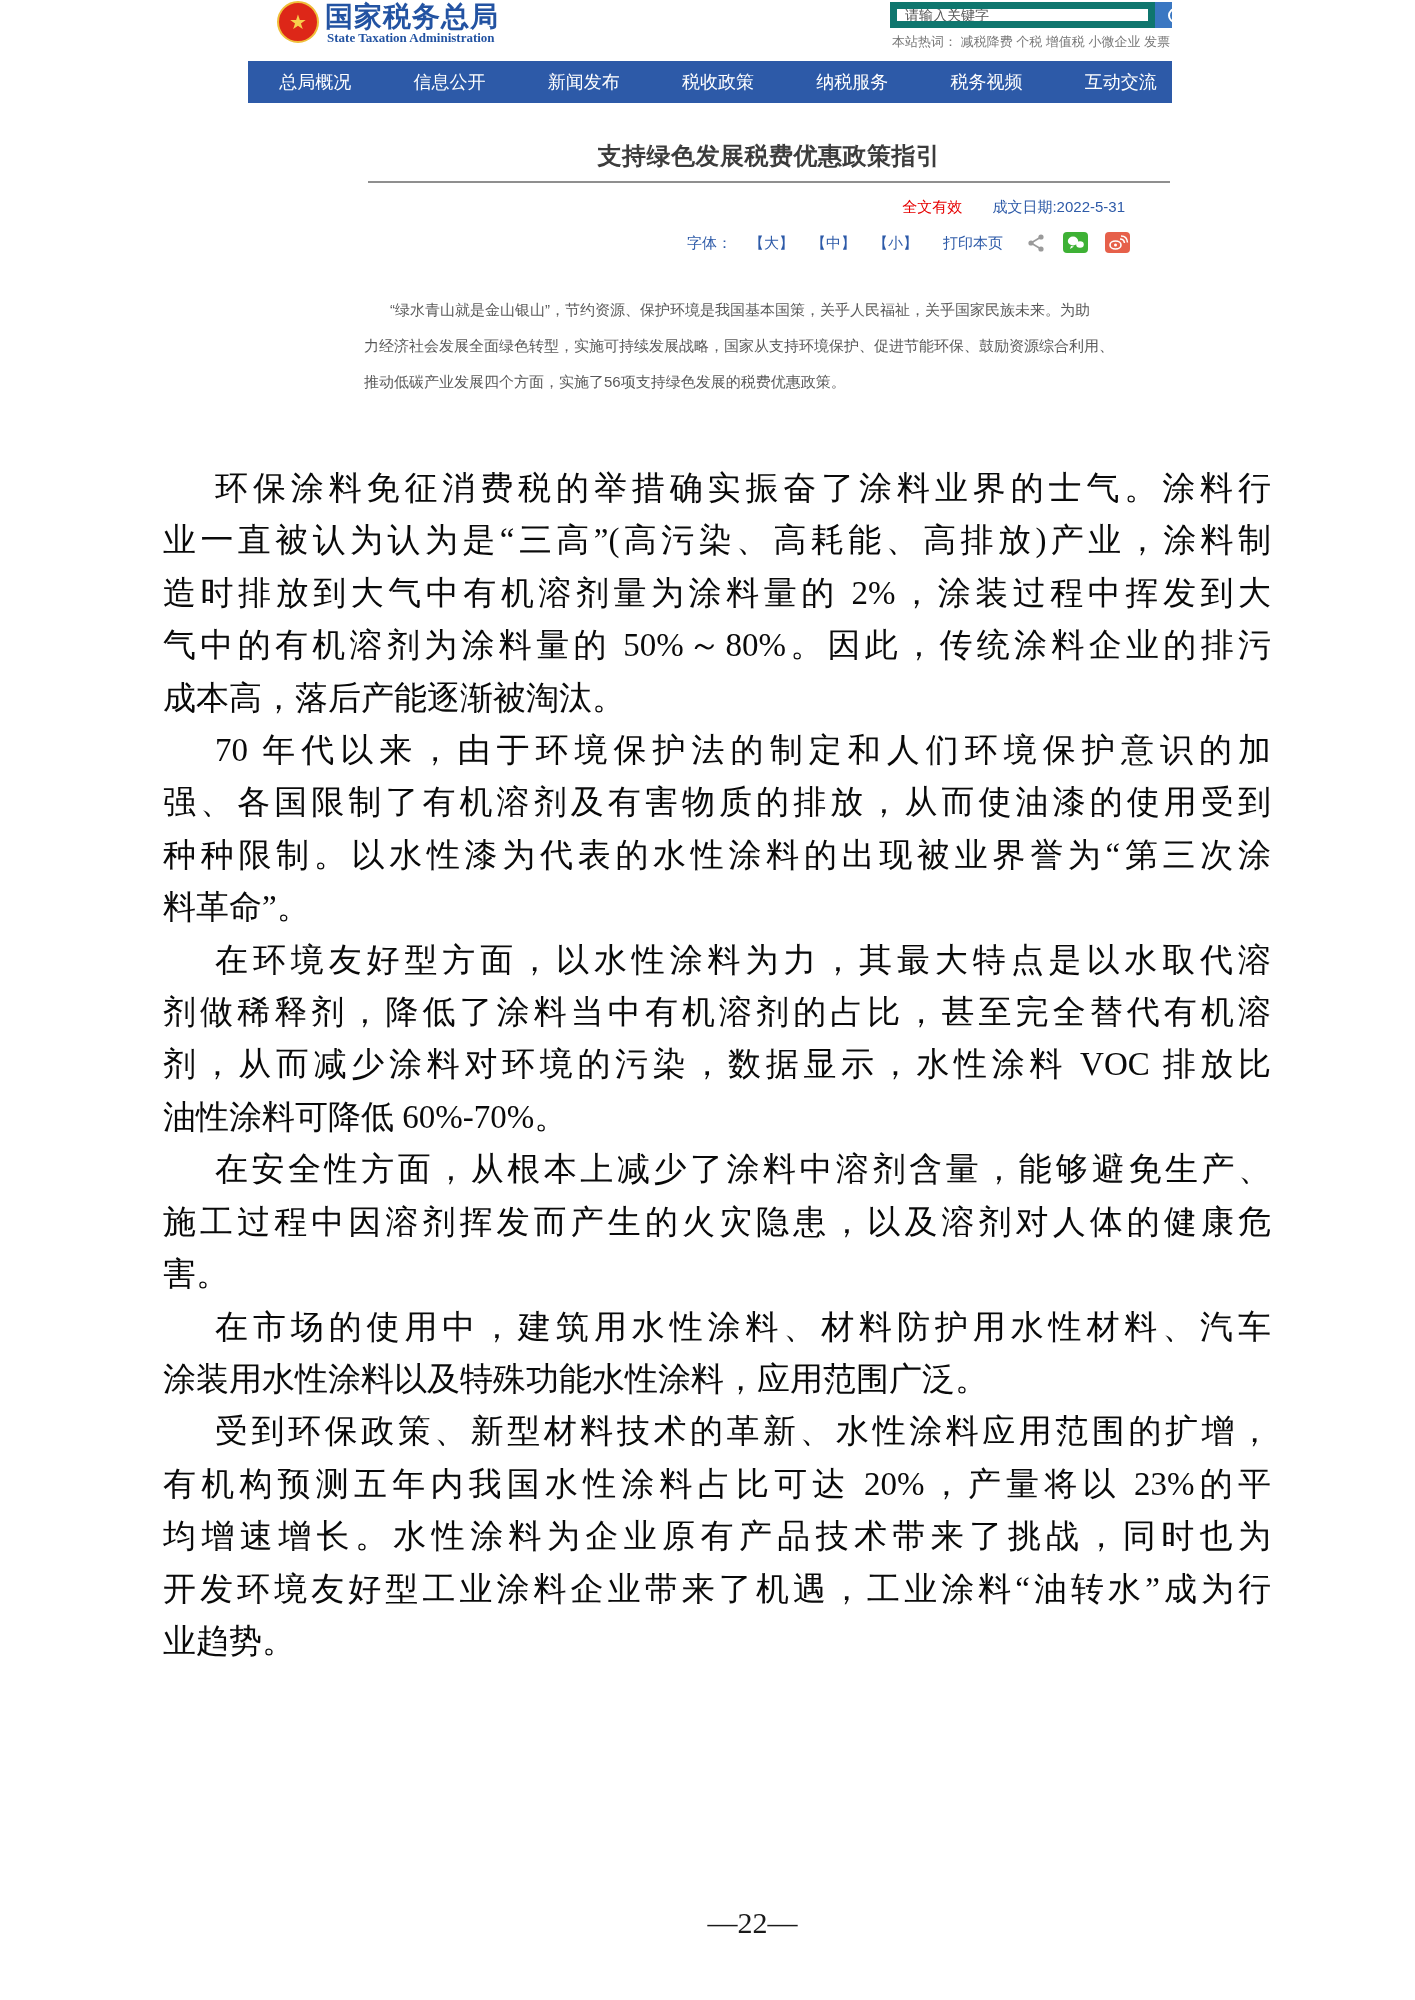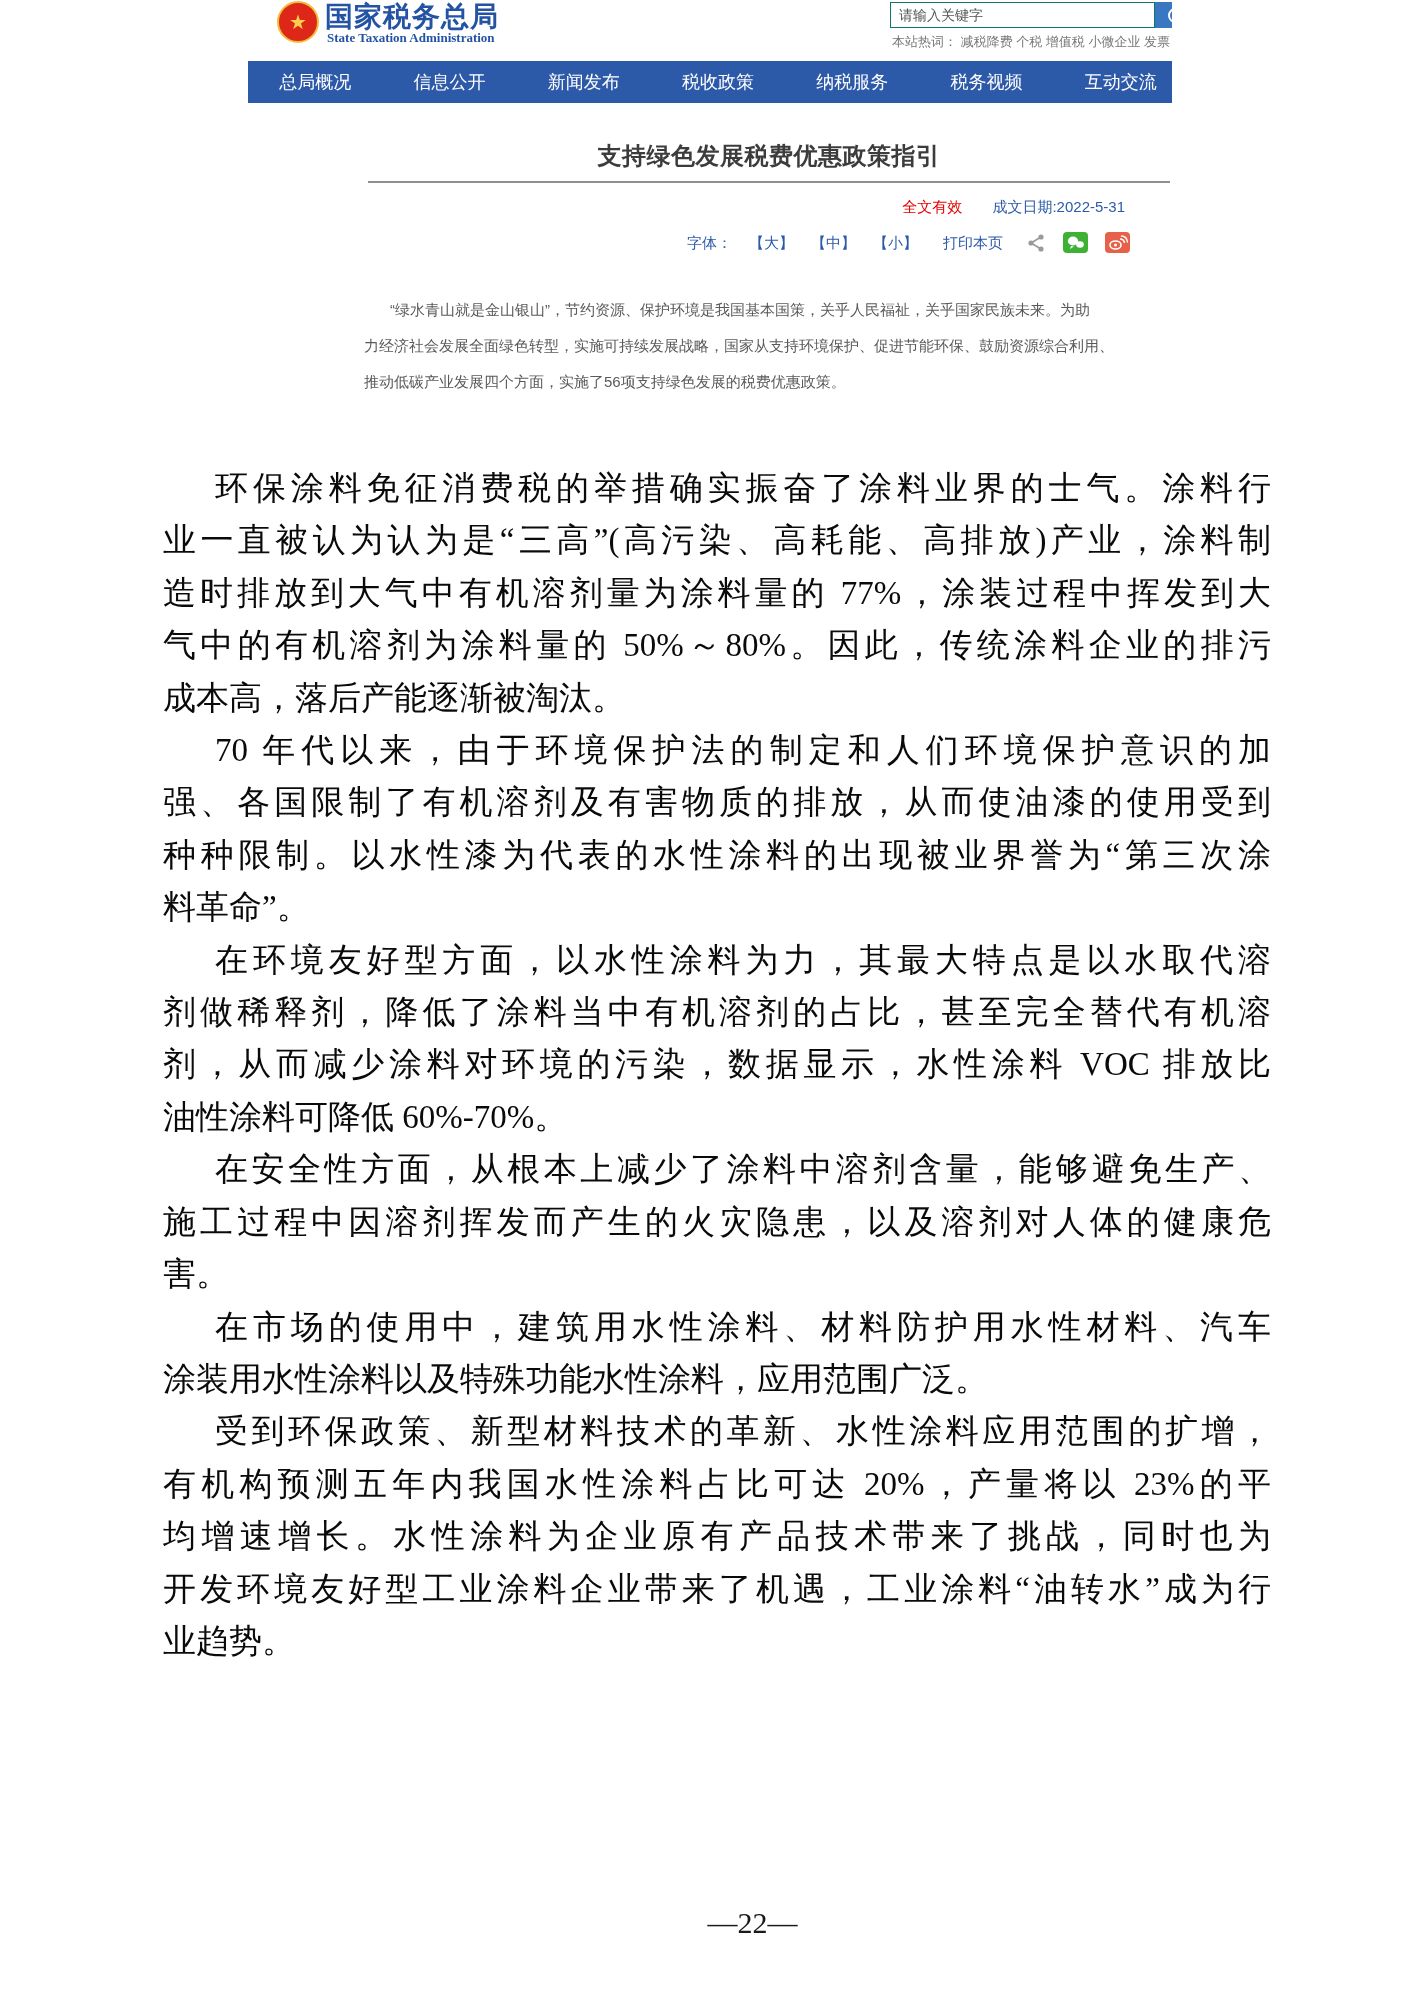--- a/index.html
+++ b/index.html
@@ -23,21 +23,21 @@
     position:absolute; left:120px; top:-2px; font-size:28px; font-weight:bold;
     color:#2353a2; letter-spacing:1px; white-space:nowrap;
   }
   .logo-en {
     position:absolute; left:122px; top:30px; font-size:13px; font-weight:bold;
     color:#2353a2; font-family:"Liberation Serif","DejaVu Serif",serif; white-space:nowrap;
   }
 
   .search-input {
     position:absolute; left:685px; top:2px; width:265px; height:26px; box-sizing:border-box;
-    border:1px solid #0f766e; font-size:14px; color:#555; padding:0 8px; outline:none;
+    border:7px solid #0f766e; font-size:14px; color:#555; padding:0 8px; outline:none;
     font-family:"Liberation Sans",sans-serif;
   }
   .search-input::placeholder { color:#555; opacity:1; }
   .search-btn {
     position:absolute; left:950px; top:2px; width:40px; height:26px;
     background:#3a77c2; border:none; display:flex; align-items:center; justify-content:center;
     cursor:pointer;
   }
   .mag { width:11px; height:11px; border:2px solid #fff; border-radius:50%; position:relative; display:inline-block; }
   .mag::after { content:""; position:absolute; width:2px; height:6px; background:#fff; left:10px; top:9px; transform:rotate(-45deg); }
@@ -171,21 +171,21 @@
 
   <div class="intro">
     <div class="first">“绿水青山就是金山银山”，节约资源、保护环境是我国基本国策，关乎人民福祉，关乎国家民族未来。为助</div>
     <div>力经济社会发展全面绿色转型，实施可持续发展战略，国家从支持环境保护、促进节能环保、鼓励资源综合利用、</div>
     <div>推动低碳产业发展四个方面，实施了56项支持绿色发展的税费优惠政策。</div>
   </div>
 
   <div class="body-text">
     <div class="bl ind">环保涂料免征消费税的举措确实振奋了涂料业界的士气。涂料行</div>
     <div class="bl">业一直被认为认为是“三高”(高污染、高耗能、高排放)产业，涂料制</div>
-    <div class="bl">造时排放到大气中有机溶剂量为涂料量的 77%，涂装过程中挥发到大</div>
+    <div class="bl">造时排放到大气中有机溶剂量为涂料量的 2%，涂装过程中挥发到大</div>
     <div class="bl">气中的有机溶剂为涂料量的 50%～80%。因此，传统涂料企业的排污</div>
     <div class="bl end">成本高，落后产能逐渐被淘汰。</div>
     <div class="bl ind">70 年代以来，由于环境保护法的制定和人们环境保护意识的加</div>
     <div class="bl">强、各国限制了有机溶剂及有害物质的排放，从而使油漆的使用受到</div>
     <div class="bl">种种限制。以水性漆为代表的水性涂料的出现被业界誉为“第三次涂</div>
     <div class="bl end">料革命”。</div>
     <div class="bl ind">在环境友好型方面，以水性涂料为力，其最大特点是以水取代溶</div>
     <div class="bl">剂做稀释剂，降低了涂料当中有机溶剂的占比，甚至完全替代有机溶</div>
     <div class="bl">剂，从而减少涂料对环境的污染，数据显示，水性涂料 VOC 排放比</div>
     <div class="bl end">油性涂料可降低 60%-70%。</div>

